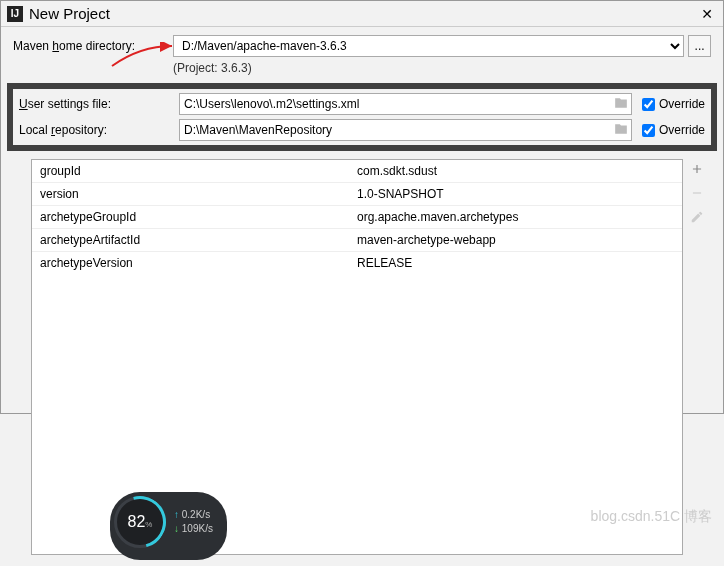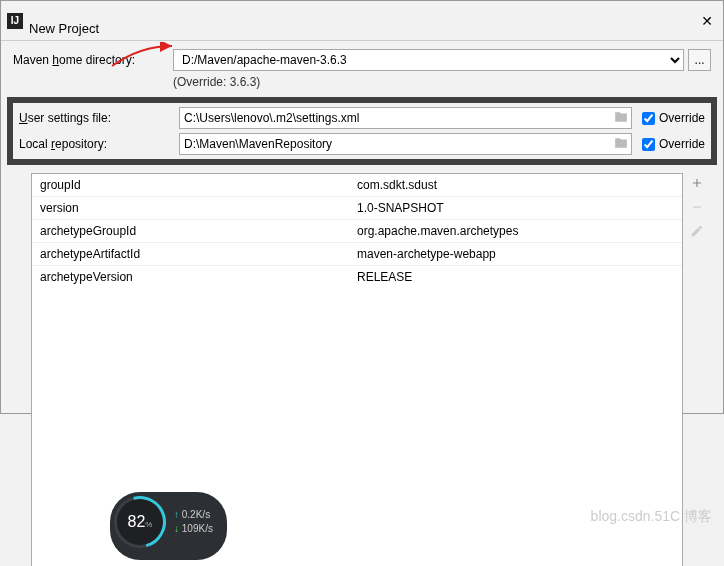--- a/index.html
+++ b/index.html
@@ -1,20 +1,20 @@
 <!DOCTYPE html>
 <html><head>
 <meta charset="utf-8">
 <style>
   * { box-sizing: border-box; margin: 0; padding: 0; font-family: "Segoe UI", Tahoma, sans-serif; }
   body { background: #f2f2f2; font-size: 12px; color: #000; width: 724px; height: 566px; overflow: hidden; position: relative; }
   .window { background: #f2f2f2; border: 1px solid #999; width: 724px; height: 414px; display: flex; flex-direction: column; }
   .titlebar { display: flex; align-items: center; padding: 4px 6px; border-bottom: 1px solid #ccc; }
   .titlebar .app-icon { width: 16px; height: 16px; background: #222; color: #fff; display: flex; align-items: center; justify-content: center; font-size: 10px; font-weight: bold; margin-right: 6px; }
-  .titlebar .title { flex: 1; font-size: 13px; margin-top: 16px; }
+  .titlebar .title { flex: 1; font-size: 15px; }
   .titlebar .close { width: 20px; text-align: center; font-size: 14px; cursor: default; }
   .content { padding: 8px 12px; flex: 1; display: flex; flex-direction: column; }
   .row { display: flex; align-items: center; margin-bottom: 4px; }
   .label-col { width: 160px; }
   .input-col { flex: 1; display: flex; align-items: center; gap: 4px; }
   select, input[type=text] { border: 1px solid #aaa; background: #fff; padding: 2px 4px; font-size: 12px; height: 22px; width: 100%; }
   .browse-btn { width: 24px; height: 22px; border: 1px solid #aaa; background: #f6f6f6; display: flex; align-items: center; justify-content: center; font-size: 12px; }
   .version-line { margin-left: 160px; color: #333; font-size: 12px; margin-bottom: 8px; }
   .highlight-box { border: 6px solid #404040; padding: 4px 6px; margin: 0 -6px 8px -6px; }
   .highlight-box .row { margin-bottom: 4px; }
@@ -60,21 +60,21 @@
     <div class="row">
       <div class="label-col">Maven <span class="underline-key">h</span>ome directory:</div>
       <div class="input-col">
         <select>
           <option>D:/Maven/apache-maven-3.6.3</option>
         </select>
         <button class="browse-btn">...</button>
       </div>
     </div>
 
-    <div class="version-line">(Override: 3.6.3)</div>
+    <div class="version-line">(Project: 3.6.3)</div>
 
     <div class="highlight-box">
       <div class="row">
         <div class="label-col"><span class="underline-key">U</span>ser settings file:</div>
         <div class="file-input">
           <input type="text" value="C:\Users\lenovo\.m2\settings.xml" style="">
           <span class="folder-icon">
             <svg width="14" height="14" viewBox="0 0 24 24">
                 <path fill="#bbb" d="M10 4H2v16h20V6H12l-2-2z"></path>
               </svg>

